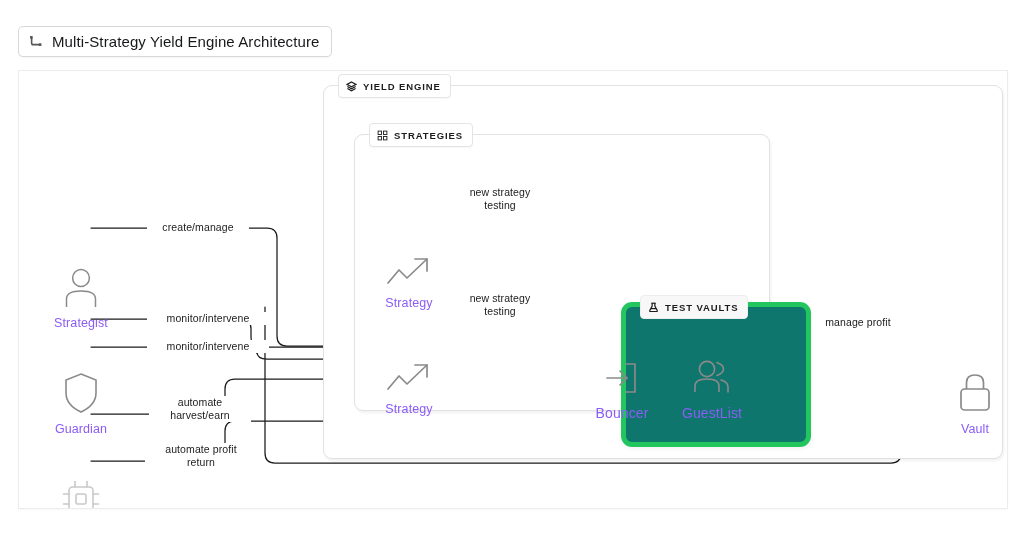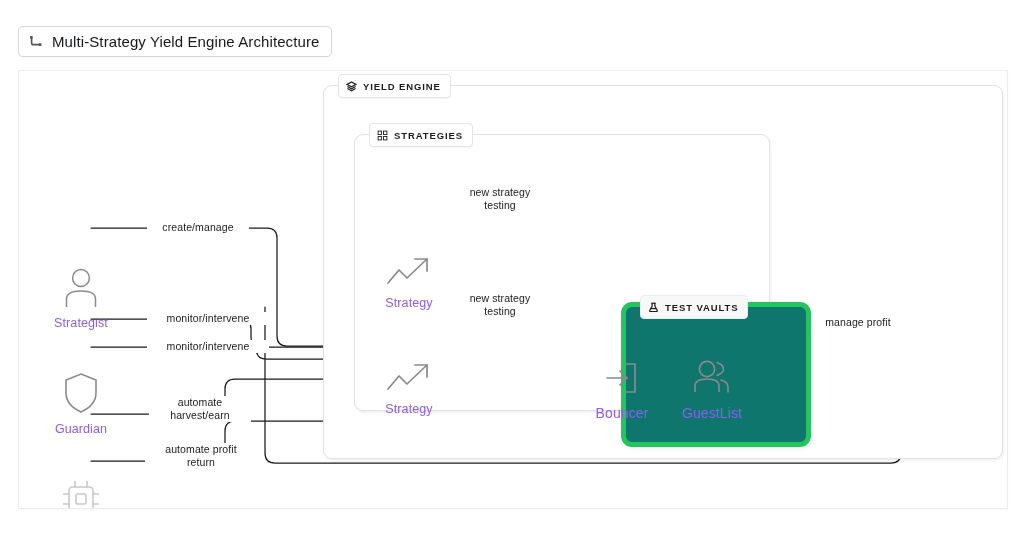--- a/index.html
+++ b/index.html
@@ -258,20 +258,29 @@
       <svg width="44" height="40" viewBox="0 0 44 40">
         <circle cx="17" cy="11" r="7.6" fill="none" stroke="#8a8a8a" stroke-width="1.6"></circle>
         <path d="M5 34 L5 28 Q5 21 17 21 Q29 21 29 28 L29 34" fill="none" stroke="#8a8a8a" stroke-width="1.6"></path>
         <path d="M27 4.6 Q33.5 7 33.5 11 Q33.5 15 27 17.4" fill="none" stroke="#8a8a8a" stroke-width="1.6" stroke-linecap="round"></path>
         <path d="M31 22 Q38 24 38 29 L38 34" fill="none" stroke="#8a8a8a" stroke-width="1.6" stroke-linecap="round"></path>
       </svg>
     </span>
     <span class="n-label">GuestList</span>
   </div>
 
+  <div class="node" id="node-vault">
+    <span class="n-icon">
+      <svg width="42" height="44" viewBox="0 0 42 44">
+        <rect x="7" y="18" width="28" height="21" rx="3.5" fill="none" stroke="#8a8a8a" stroke-width="1.7"></rect>
+        <path d="M12.5 18 L12.5 11.5 Q12.5 4 21 4 Q29.5 4 29.5 11.5 L29.5 18" fill="none" stroke="#8a8a8a" stroke-width="1.7"></path>
+      </svg>
+    </span>
+    <span class="n-label">Vault</span>
+  </div>
 
   <div class="elabel" style="left:128px;top:150px;width:96px;">create/manage</div>
 
   <div class="elabel" style="left:128px;top:241px;width:116px;">monitor/intervene</div>
 
   <div class="elabel" style="left:128px;top:269px;width:116px;">monitor/intervene</div>
 
   <div class="elabel" style="left:130px;top:325px;width:96px;">automate
 harvest/earn</div>
 

